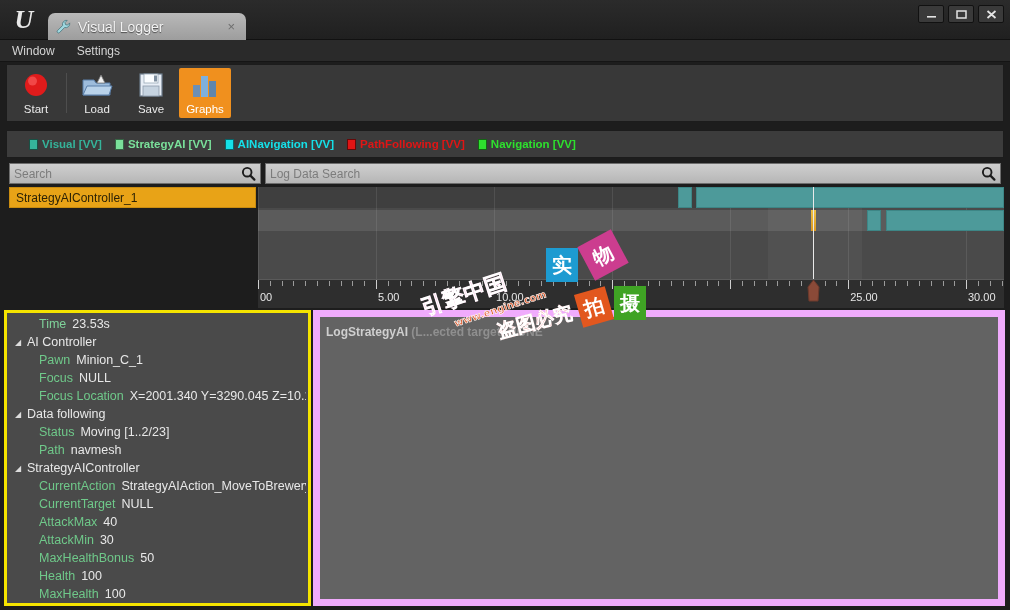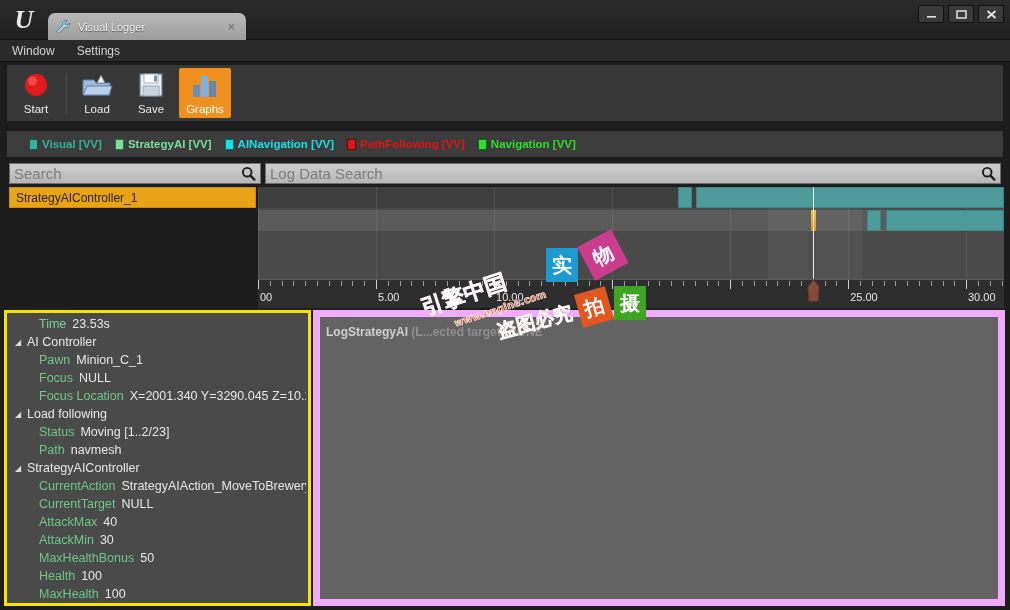--- a/index.html
+++ b/index.html
@@ -23,21 +23,21 @@
     color:#e9e9e9; font-family:"Liberation Serif", serif;
     font-size:26px; font-style:italic; font-weight:bold;
   }
   .tab{
     position:absolute; left:48px; top:13px; width:198px; height:27px;
     background:linear-gradient(#b9b9b9,#9d9d9d);
     border-radius:7px 7px 0 0;
     display:flex; align-items:center; padding:0 8px;
   }
   .tab-ico{ width:16px; height:16px; margin-right:6px; flex:0 0 auto; }
-  .tab-label{ color:#f2f2f2; font-size:11px; text-shadow:0 1px 1px #4a4a4a; flex:1 1 auto;
+  .tab-label{ color:#f2f2f2; font-size:14px; text-shadow:0 1px 1px #4a4a4a; flex:1 1 auto;
               white-space:nowrap; overflow:hidden; }
   .tab-close{ color:#6e6e6e; font-size:13px; padding:0 3px; }
   .wbtns{ position:absolute; right:6px; top:5px; display:flex; gap:4px; }
   .wbtn{
     width:26px; height:18px; background:#3a3a3a; border:1px solid #111;
     border-radius:2px; display:flex; align-items:center; justify-content:center;
     color:#e4e4e4; font-size:11px; line-height:1;
   }
 
   
@@ -78,21 +78,21 @@
   .searchrow{ position:absolute; left:6px; top:162px; width:998px; height:24px; }
   .sbox{
     position:absolute; top:1px; height:21px;
     background:linear-gradient(#cfcfcf,#b6b6b6);
     border:1px solid #6d6d6d; display:flex; align-items:center; padding:0 4px;
   }
   .sbox.left{ left:3px; width:252px; }
   .sbox.right{ left:259px; width:736px; }
   .sbox input{
     flex:1 1 auto; background:transparent; border:0; outline:none;
-    font-family:"Liberation Sans", sans-serif; font-size:15px; color:#2a2a2a;
+    font-family:"Liberation Sans", sans-serif; font-size:12px; color:#2a2a2a;
   }
   .sbox input::placeholder{ color:#7c7c7c; }
   .mag{ width:15px; height:15px; flex:0 0 auto; }
 
   
   .tracks{ position:absolute; left:9px; top:187px; width:247px; height:44px; }
   .track{
     height:21px; margin-bottom:2px; display:flex; align-items:center;
     padding-left:6px; font-size:12px;
   }
@@ -384,21 +384,21 @@
         <div class="drow child">
           <span class="dkey">Focus</span>
           <span class="dval">NULL</span>
         </div>
         <div class="drow child">
           <span class="dkey">Focus Location</span>
           <span class="dval">X=2001.340 Y=3290.045 Z=10.1</span>
         </div>
         <div class="drow">
           <span class="tri">◢</span>
-          <span class="dgrp">Load following</span>
+          <span class="dgrp">Data following</span>
         </div>
         <div class="drow child">
           <span class="dkey">Status</span>
           <span class="dval">Moving [1..2/23]</span>
         </div>
         <div class="drow child">
           <span class="dkey">Path</span>
           <span class="dval">navmesh</span>
         </div>
         <div class="drow">

